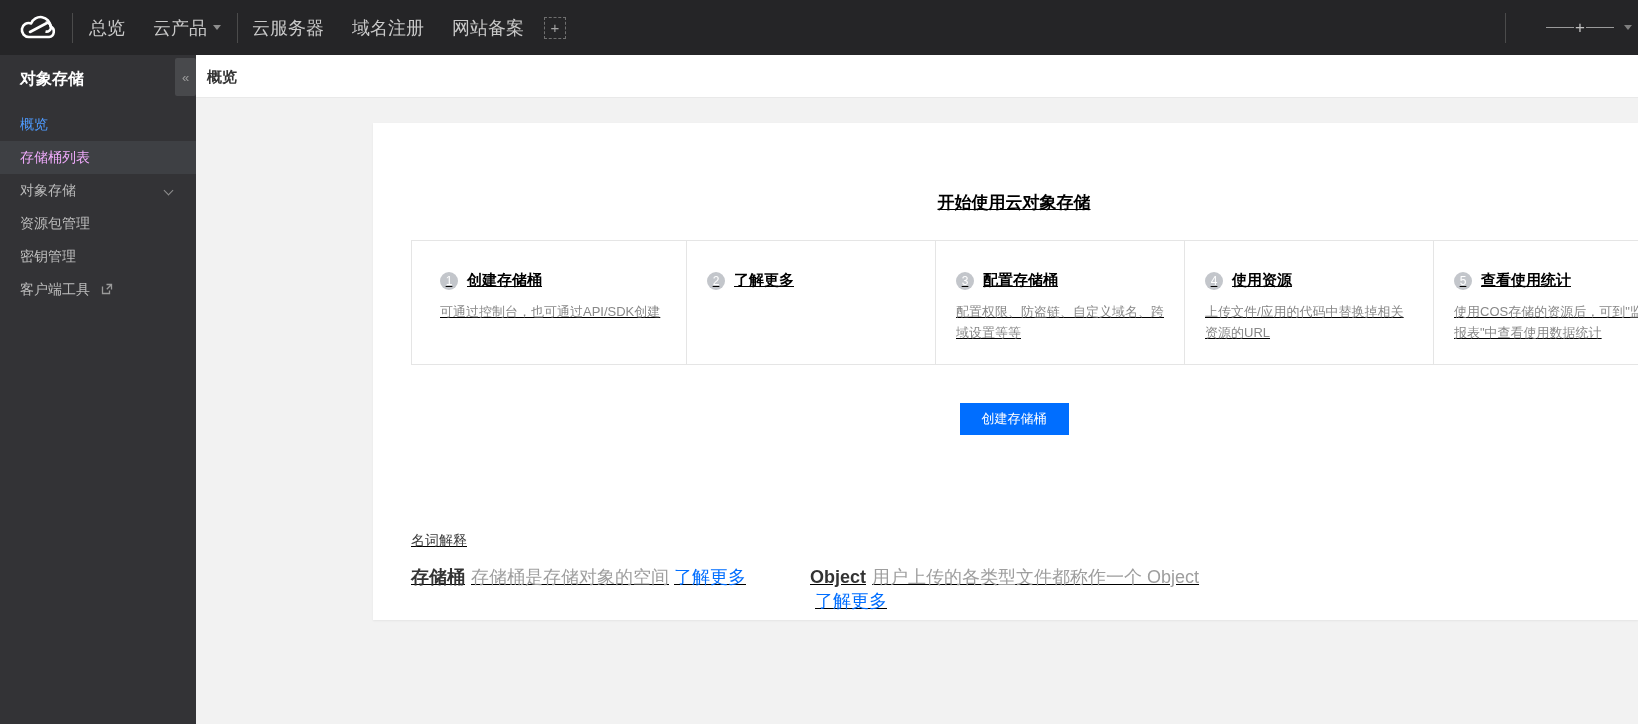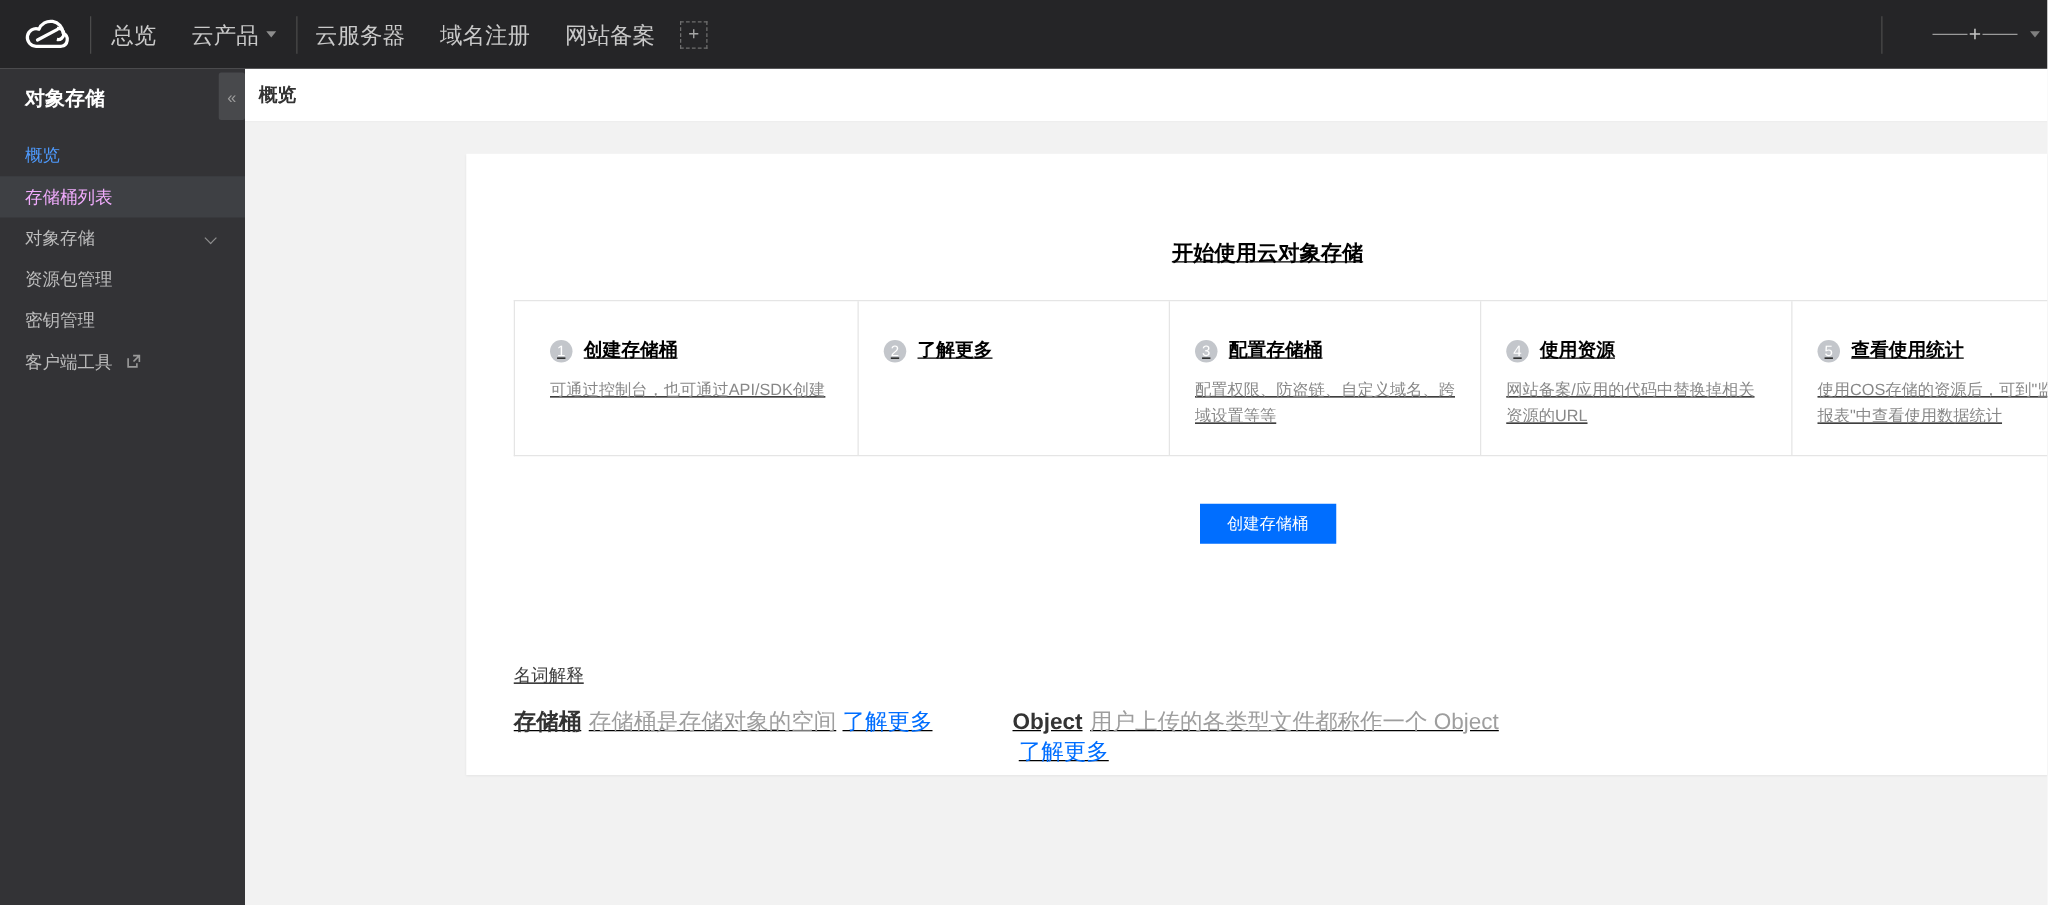--- a/index.html
+++ b/index.html
@@ -171,21 +171,21 @@
               <span class="step-num">3</span>
               <span class="step-title">配置存储桶</span>
             </div>
             <div class="step-desc">配置权限、防盗链、自定义域名、跨域设置等等</div>
           </div>
           <div class="step">
             <div class="step-head">
               <span class="step-num">4</span>
               <span class="step-title">使用资源</span>
             </div>
-            <div class="step-desc">网站备案/应用的代码中替换掉相关资源的URL</div>
+            <div class="step-desc">上传文件/应用的代码中替换掉相关资源的URL</div>
           </div>
           <div class="step">
             <div class="step-head">
               <span class="step-num">5</span>
               <span class="step-title">查看使用统计</span>
             </div>
             <div class="step-desc">使用COS存储的资源后，可到"监控报表"中查看使用数据统计</div>
           </div>
         </div>
 

